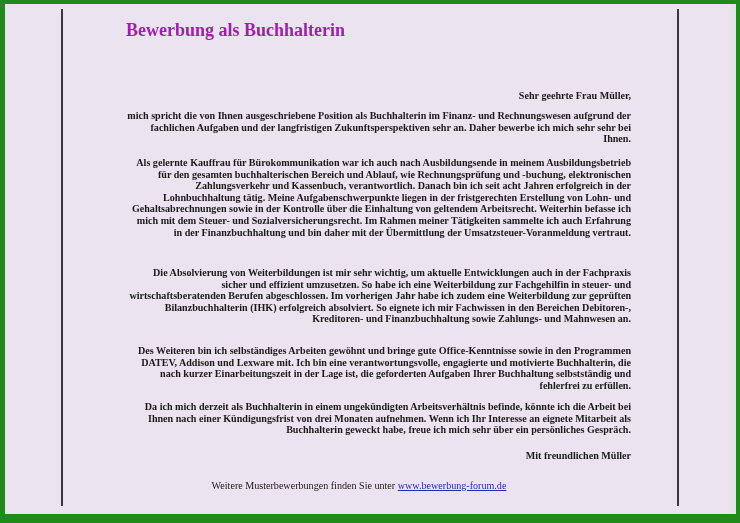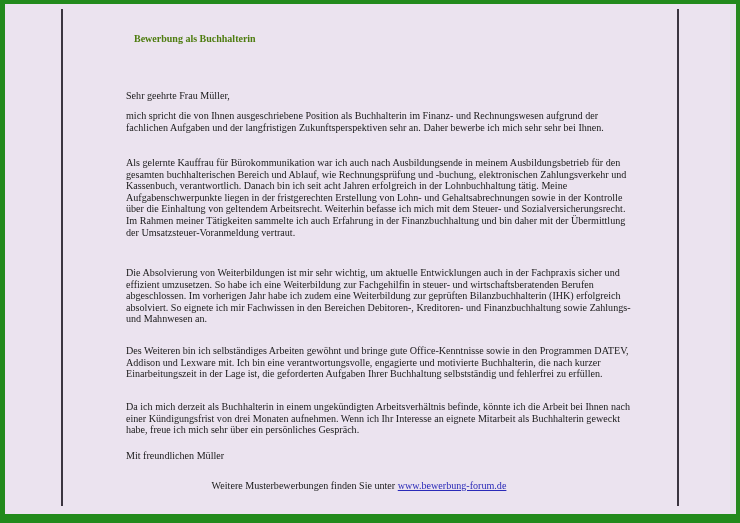--- a/index.html
+++ b/index.html
@@ -45,32 +45,33 @@
       top: 0;
       width: 510px;
       color: #1a1a1a;
       font-size: 10.1px;
       line-height: 11.6px;
     }
     .title {
       position: absolute;
       top: 21px;
       left: 0;
-      margin: 8px;
-      font-size: 10px;
+      margin: 0;
+      font-size: 18px;
       font-weight: bold;
-      color: #4d7c0f;
+      color: #a21caf;
       white-space: nowrap;
     }
     .p {
       position: absolute;
       left: 0;
       width: 505px;
       margin: 0;
-      text-align: left;
+      text-align: right;
+      font-weight: bold;
     }
     .footer {
       position: absolute;
       left: 0;
       width: 708px;
       top: 476px;
       text-align: center;
       font-size: 10.1px;
       color: #1a1a1a;
     }

